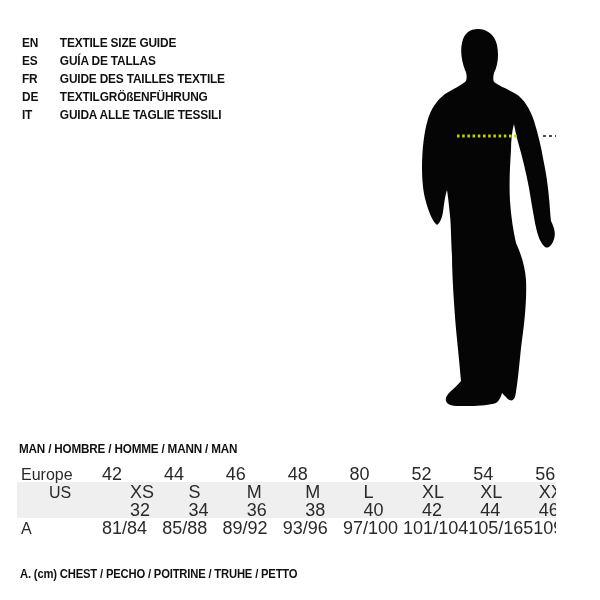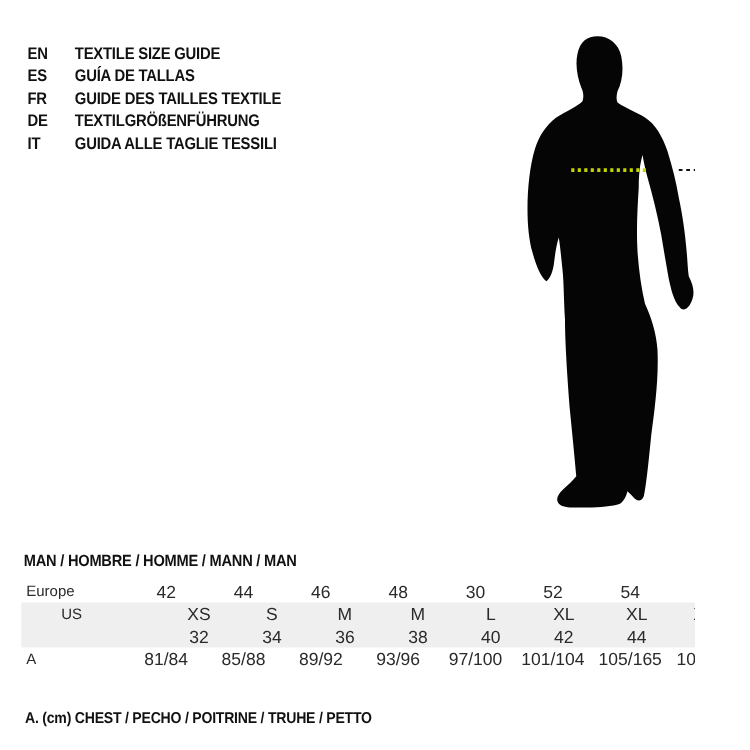--- a/index.html
+++ b/index.html
@@ -25,22 +25,22 @@
   .section-title{position:absolute;left:19px;top:420px;height:18px;display:flex;align-items:center;
     font-size:13px;font-weight:700;letter-spacing:-0.2px;
     transform:scaleX(0.9);transform-origin:left center;white-space:nowrap;}
   
   .size-table{position:absolute;left:17px;top:445px;width:580px;}
   .table-header{height:17px;background:#c6c6c6;display:flex;align-items:center;padding-left:4px;box-sizing:border-box;}
   .table-header span{font-size:12.5px;font-weight:700;color:#3d3d3d;letter-spacing:-0.2px;
     transform:scaleX(0.92);transform-origin:left center;white-space:nowrap;}
   .trow{display:grid;grid-template-columns:85px repeat(8,1fr);height:18px;align-items:center;}
   .trow.shaded{background:#efefef;padding-left:28px;}
-  .tlabel{padding-left:4px;font-size:12px;color:#2a2a2a;text-align:left;}
-  .tcell{font-size:14px;color:#2a2a2a;text-align:center;}
+  .tlabel{padding-left:4px;font-size:16px;color:#2a2a2a;text-align:left;}
+  .tcell{font-size:18px;color:#2a2a2a;}
   
   .footnote{position:absolute;left:20px;top:546px;height:18px;display:flex;align-items:center;
     font-size:12.5px;font-weight:700;letter-spacing:-0.2px;
     transform:scaleX(0.9);transform-origin:left center;white-space:nowrap;}
 </style>
 </head>
 <body>
 
 <div class="canvas">
 
@@ -101,21 +101,21 @@
   <div class="section-title">MAN / HOMBRE / HOMME / MANN / MAN</div>
 
   <div class="size-table">
 
     <div class="trow">
       <span class="tlabel">Europe</span>
       <span class="tcell">42</span>
       <span class="tcell">44</span>
       <span class="tcell">46</span>
       <span class="tcell">48</span>
-      <span class="tcell">30</span>
+      <span class="tcell">80</span>
       <span class="tcell">52</span>
       <span class="tcell">54</span>
       <span class="tcell">56</span>
     </div>
 
     <div class="trow shaded">
       <span class="tlabel">US</span>
       <span class="tcell">XS</span>
       <span class="tcell">S</span>
       <span class="tcell">M</span>

